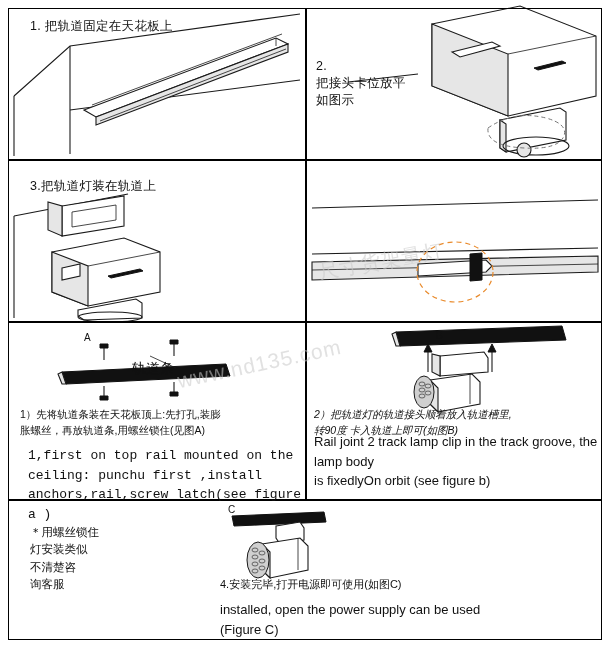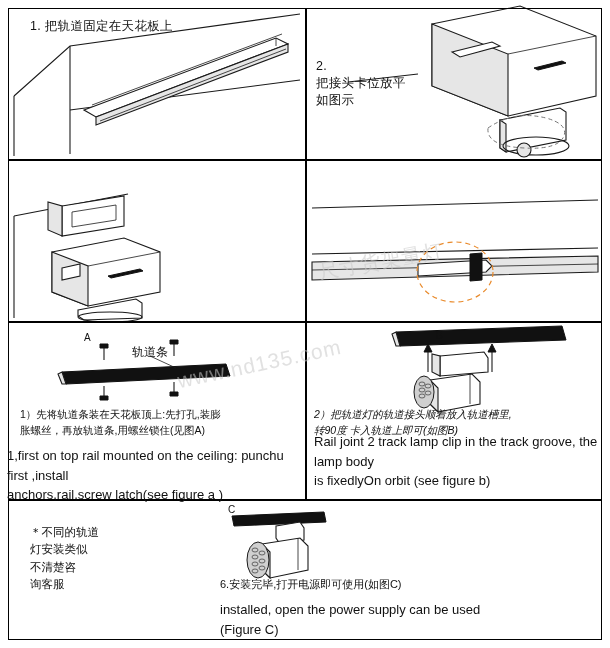--- a/index.html
+++ b/index.html
@@ -38,21 +38,21 @@
   .p5{left:20px;  top:406px;width:280px;}
   .p6{left:314px; top:406px;width:282px;font-style:italic;}
   .p7cn{left:220px;top:576px;width:250px;font-size:11px;}
   .p7en{left:220px;top:600px;width:280px;}
   .note7{left:30px; top:524px;width:150px;font-size:11.5px;line-height:1.5;}
 
   .lbl{position:absolute;font-size:10px;color:#111;}
   .lblA{left:84px; top:332px;}
   .lblB{left:436px;top:330px;}
   .lblC{left:228px;top:504px;}
-  .lbl-rail{left:132px;top:344px;font-size:12px;}
+  .lbl-rail{left:132px;top:360px;font-size:14px;}
 
   
   .wm{
     position:absolute;pointer-events:none;user-select:none;
     color:#c9c9c9;opacity:.55;font-size:21px;letter-spacing:1px;
     white-space:nowrap;
   }
   .wm1{left:176px;top:352px;transform:rotate(-12deg);}
   .wm2{left:318px;top:248px;font-size:20px;transform:rotate(-10deg);}
 
@@ -194,38 +194,39 @@
   <div class="cell c3"></div>
   <div class="cell c4"></div>
   <div class="cell c5"></div>
   <div class="cell c6"></div>
   <div class="cell c7"></div>
 
   <div class="step-title t1">1. 把轨道固定在天花板上</div>
   <div class="step-title t2">2.
 把接头卡位放平
 如图示</div>
+  <div class="step-title t3">3.把轨道灯装在轨道上</div>
 
   <div class="lbl lblA">A</div>
   <div class="lbl lbl-rail">轨道条</div>
   <div class="lbl lblB">B</div>
   <div class="lbl lblC">C</div>
 
   <div class="body-text p5">1）先将轨道条装在天花板顶上:先打孔,装膨
 胀螺丝，再放轨道条,用螺丝锁住(见图A)</div>
-  <div class="body-text en" style="left:7px;top:446px;width:282px;">1,first on top rail mounted on the ceiling: punchu first ,install
+  <div class="body-text en" style="left:28px;top:446px;width:282px;font-family:Liberation Mono, monospace;">1,first on top rail mounted on the ceiling: punchu first ,install
 anchors,rail,screw latch(see figure a )</div>
 
   <div class="body-text p6">2）把轨道灯的轨道接头顺着放入轨道槽里,
 转90度 卡入轨道上即可(如图B)</div>
   <div class="body-text en" style="left:314px;top:432px;width:286px;">Rail joint 2 track lamp clip in the track groove, the lamp body
 is fixedlyOn orbit (see figure b)</div>
 
-  <div class="body-text note7">＊不同的轨道
+  <div class="body-text note7">＊用螺丝锁住
    灯安装类似
    不清楚咨
    询客服</div>
-  <div class="body-text p7cn">6.安装完毕,打开电源即可使用(如图C)</div>
+  <div class="body-text p7cn">4.安装完毕,打开电源即可使用(如图C)</div>
   <div class="body-text en p7en">installed, open the power supply can be used (Figure C)</div>
 
   <div class="wm wm1">www.nd135.com</div>
   <div class="wm wm2">尺寸货架量灯</div>
 </div>
 
 </body></html>

